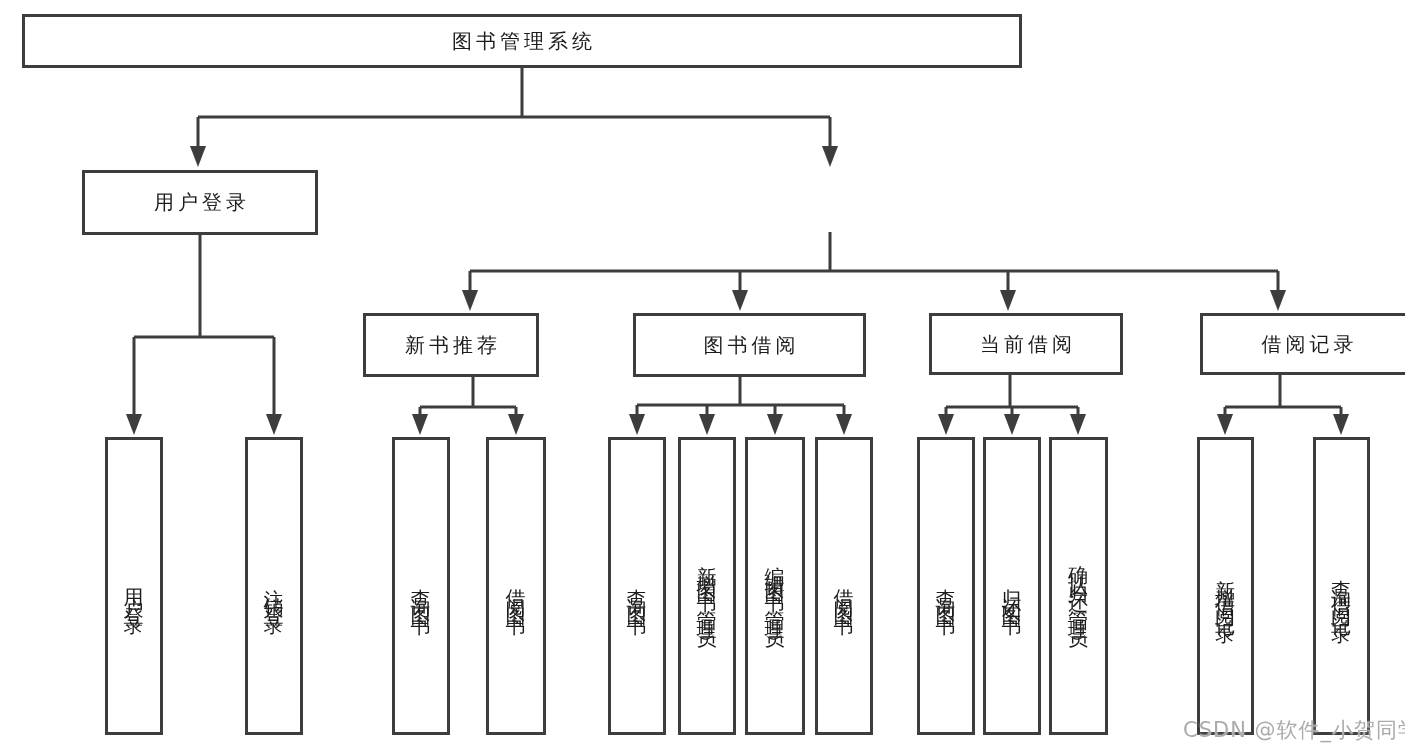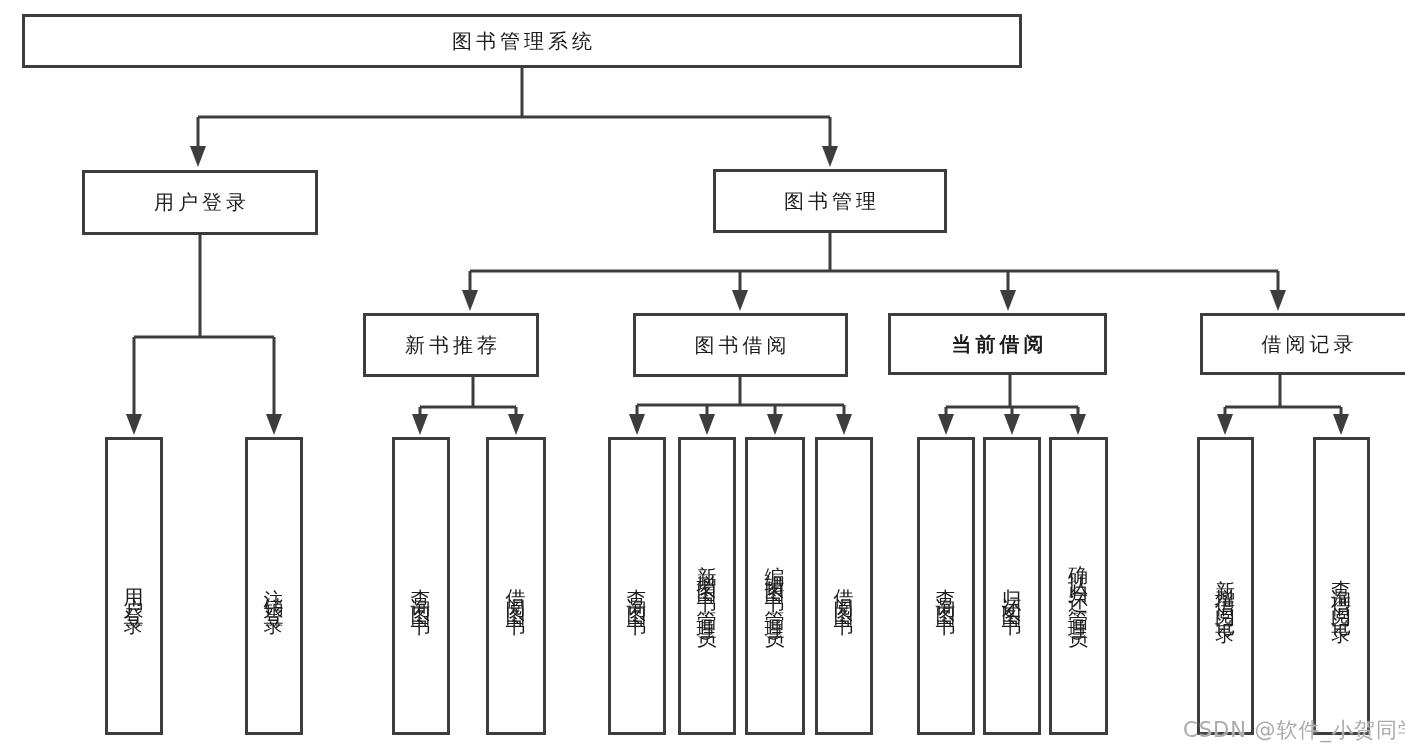--- a/index.html
+++ b/index.html
@@ -38,22 +38,22 @@
     font-size: 20px;
     letter-spacing: 9px;
     padding-top: 9px;
     line-height: 1;
   }
   
   .n-root   { left: 22px;   top: 14px;  width: 1000px; height: 54px; }
   .n-login  { left: 82px;   top: 170px; width: 236px;  height: 65px; }
   .n-mgmt   { left: 713px;  top: 169px; width: 234px;  height: 64px; }
   .n-newrec { left: 363px;  top: 313px; width: 176px;  height: 64px; }
-  .n-borrow { left: 633px;  top: 313px; width: 215px;  height: 64px; }
-  .n-cur    { left: 888px;  top: 313px; width: 219px;  height: 62px; font-weight: bold; }
+  .n-borrow { left: 633px;  top: 313px; width: 233px;  height: 64px; }
+  .n-cur    { left: 929px;  top: 313px; width: 194px;  height: 62px; }
   .n-rec    { left: 1172px; top: 313px; width: 215px;  height: 62px; margin-left: 28px; }
   
   .leaf { top: 437px; height: 298px; width: 58px; }
   .l1  { left: 105px;  }
   .l2  { left: 245px;  }
   .l3  { left: 392px;  }
   .l4  { left: 486px;  width: 60px; }
   .l5  { left: 608px;  }
   .l6  { left: 678px;  }
   .l7  { left: 745px;  width: 60px; }
@@ -119,21 +119,20 @@
       <polygon points="1004,414 1020,414 1012,435"></polygon>
       <polygon points="1070,414 1086,414 1078,435"></polygon>
       <polygon points="1217,414 1233,414 1225,435"></polygon>
       <polygon points="1333,414 1349,414 1341,435"></polygon>
     </g>
   </svg>
 
   <div class="node h n-root">图书管理系统</div>
 
   <div class="node h n-login">用户登录</div>
-  <div class="node h n-mgmt">图书管理</div>
 
   <div class="node h n-newrec">新书推荐</div>
   <div class="node h n-borrow">图书借阅</div>
   <div class="node h n-cur">当前借阅</div>
   <div class="node h n-rec">借阅记录</div>
 
   <div class="node v leaf l1">用户登录</div>
   <div class="node v leaf l2">注销登录</div>
 
   <div class="node v leaf l3">查询图书</div>

